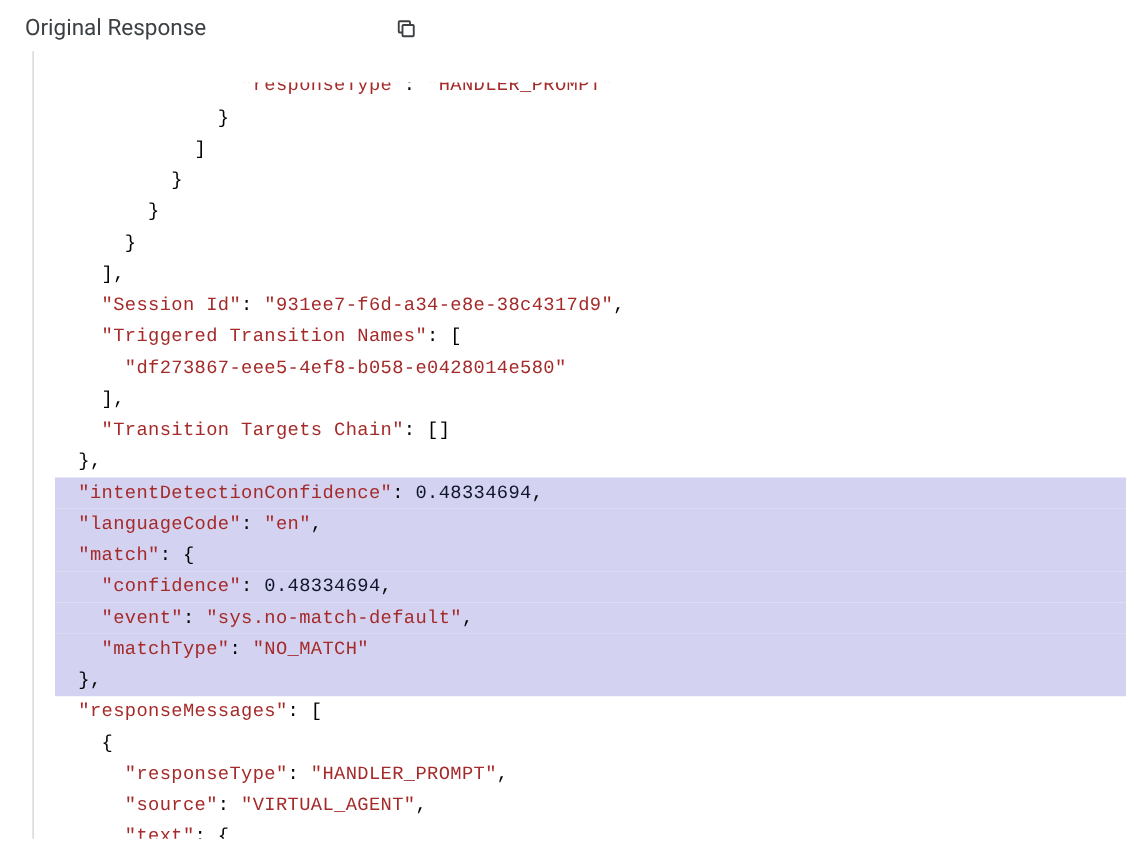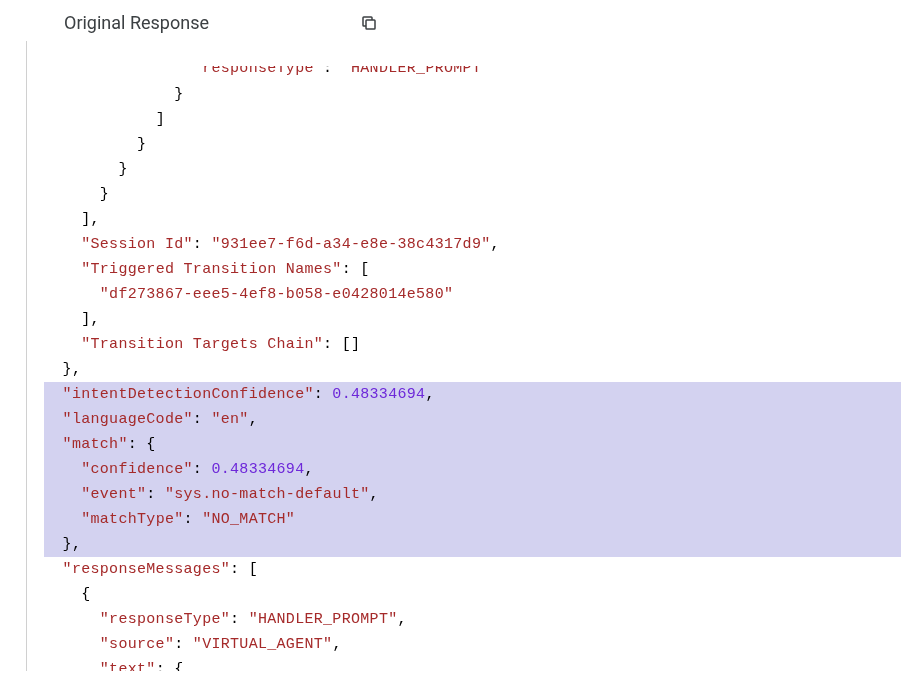--- a/index.html
+++ b/index.html
@@ -11,21 +11,20 @@
       font-family: -apple-system, BlinkMacSystemFont, 'Segoe UI', Roboto, sans-serif;
       background: #fff;
       width: 901px;
       height: 673px;
       overflow: hidden;
     }
     .header {
       display: flex;
       align-items: center;
       padding: 12px 20px 8px 20px;
-      margin-left: 44px;
     }
     .header-title {
       font-size: 18px;
       color: #3c4043;
       font-weight: 400;
     }
     .copy-icon {
       margin-left: 150px;
       width: 20px;
       height: 20px;
@@ -51,21 +50,21 @@
       font-family: 'Courier New', Courier, monospace;
       font-size: 15px;
       line-height: 25px;
       white-space: pre;
       padding-left: 18px;
       color: #000;
       letter-spacing: 0.3px;
     }
     .k { color: #a52a2a; } 
     .s { color: #a52a2a; } 
-    .num { color: #6d28d9; } 
+    .num { color: #0f172a; } 
     .p { color: #000; }
     .line {
       display: block;
       min-height: 25px;
     }
     .line.hl {
       background: #d3d2f0;
     }
     .top-cut {
       overflow: hidden;

